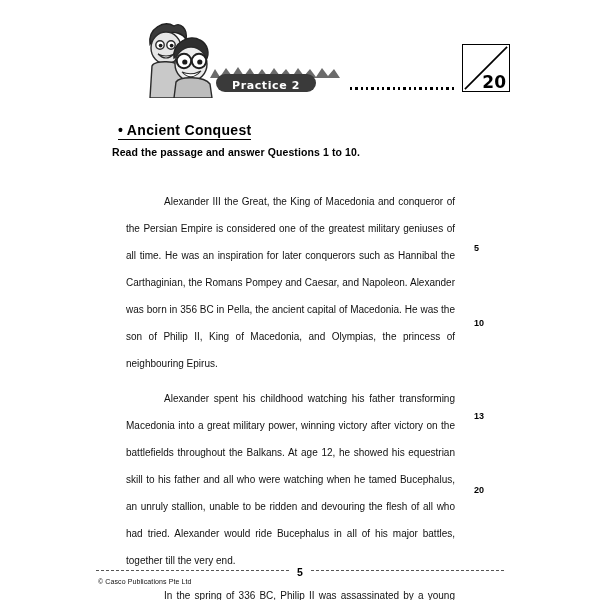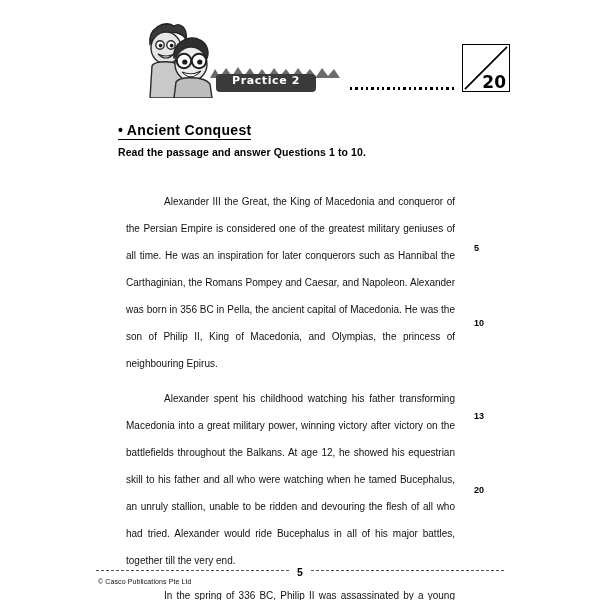--- a/index.html
+++ b/index.html
@@ -67,23 +67,23 @@
   }
 
   
   .practice-banner {
     position: absolute;
     left: 216px;
     top: 74px;
     height: 18px;
     padding: 0 16px;
     background: #3a3a3a;
-    border-radius: 4px;
+    border-radius: 9px;
     display: flex;
-    align-items: flex-start;
+    align-items: flex-end;
     justify-content: center;
   }
   .practice-banner span {
     font-family: "DejaVu Sans", sans-serif;
     font-size: 11px;
     font-weight: bold;
     color: #ffffff;
     letter-spacing: 0.6px;
     white-space: nowrap;
   }
@@ -149,21 +149,21 @@
     font-weight: bold;
     color: #000;
     border-bottom: 1.4px solid #000;
     padding-bottom: 1px;
     letter-spacing: 0.3px;
     white-space: nowrap;
   }
 
   .instruction {
     position: absolute;
-    left: 118px;
+    left: 112px;
     top: 146px;
     font-size: 10.5px;
     font-weight: bold;
     letter-spacing: 0.1px;
     white-space: nowrap;
   }
 
   .passage {
     position: absolute;
     left: 118px;

